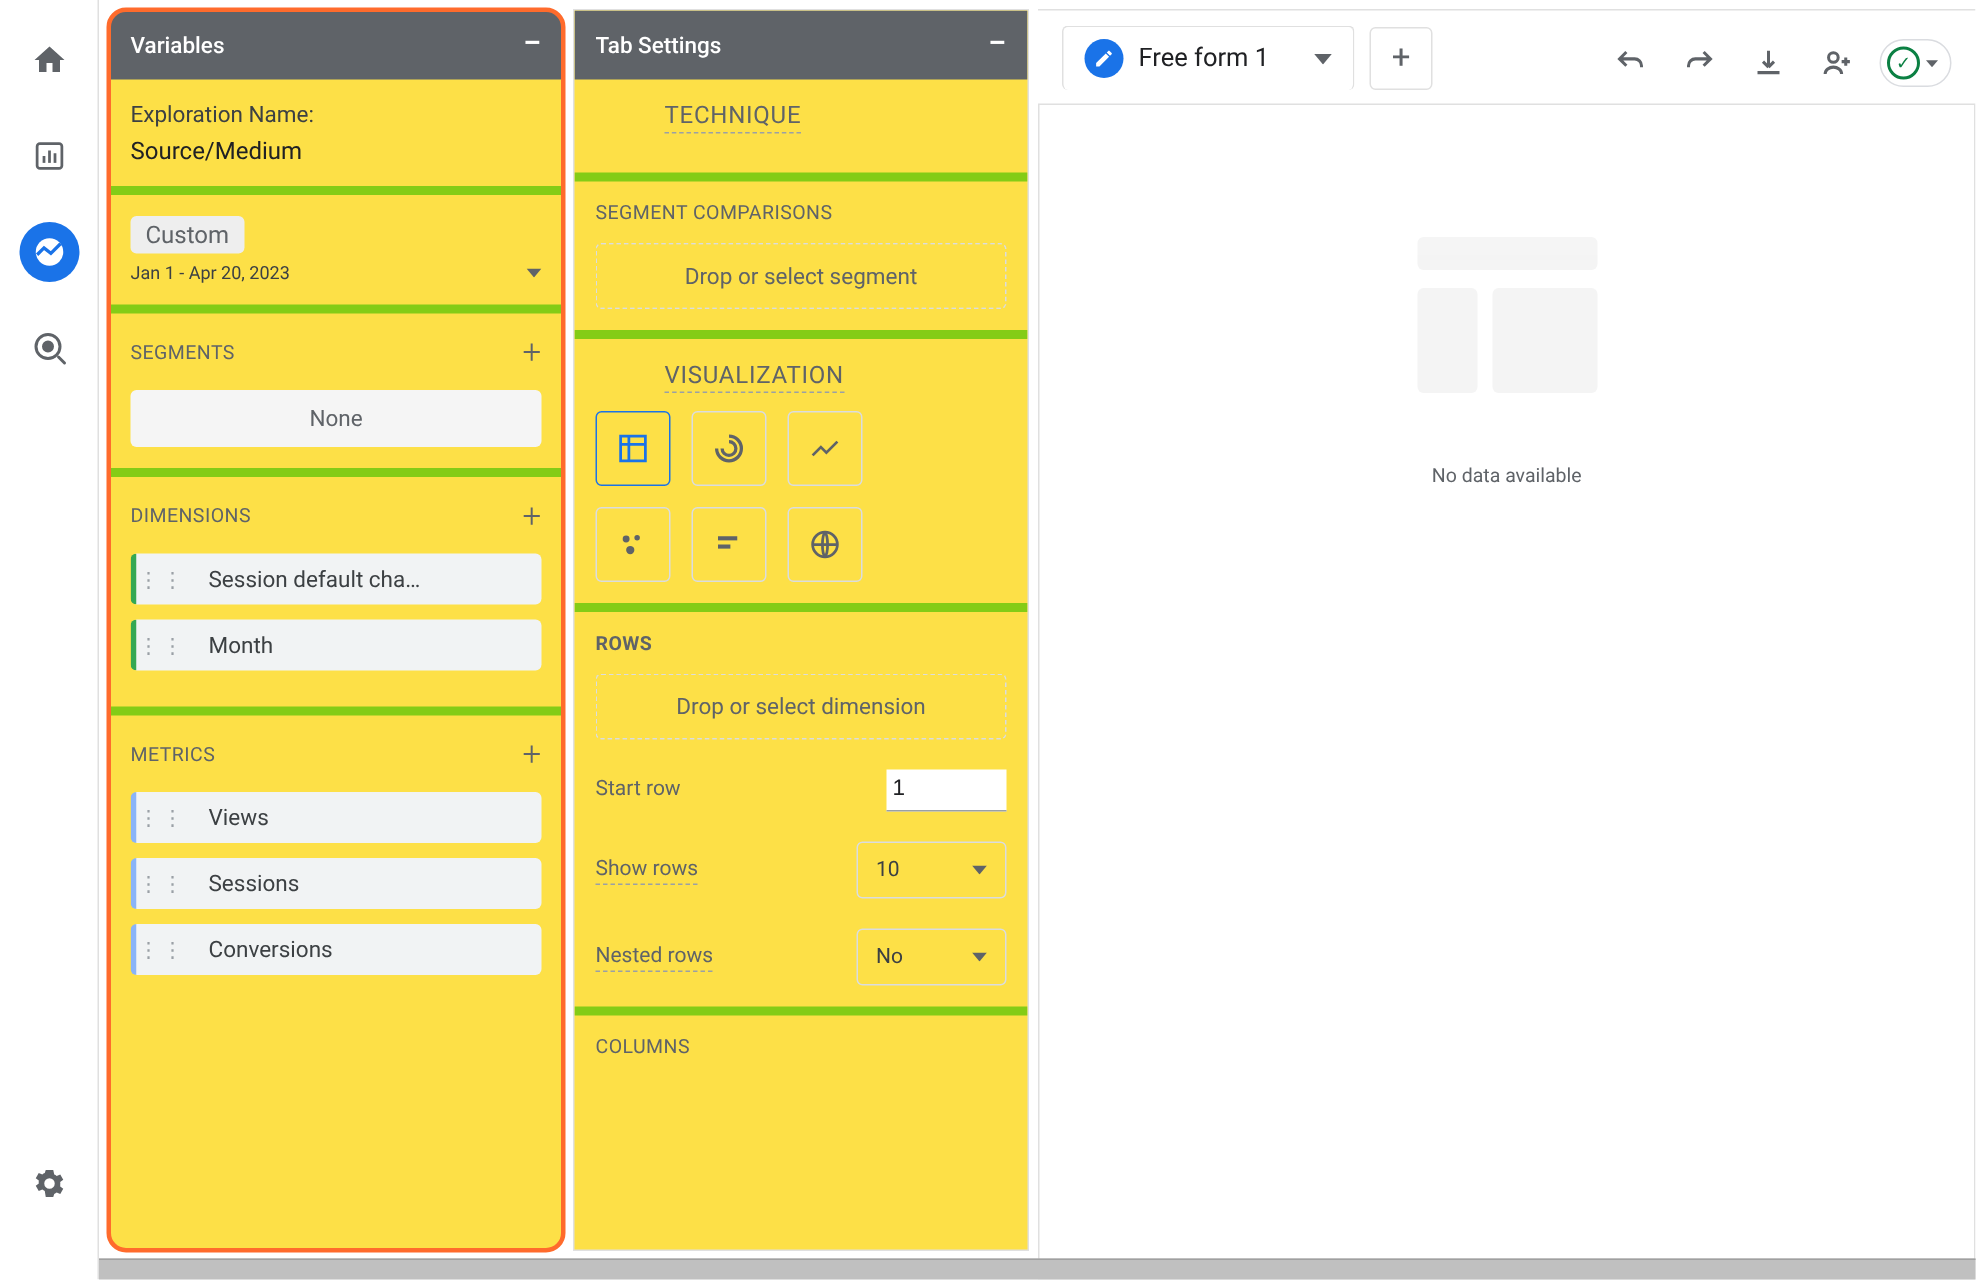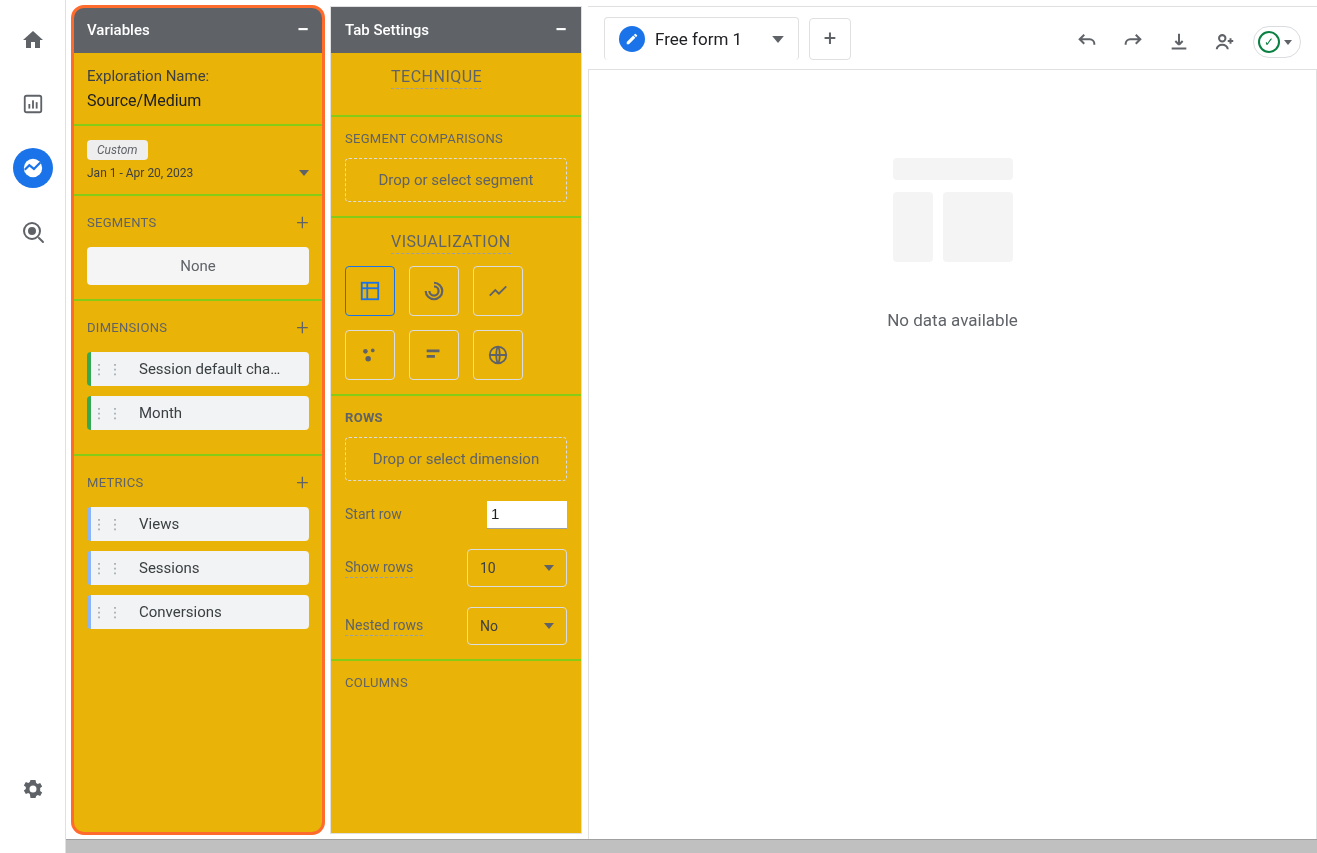--- a/index.html
+++ b/index.html
@@ -47,23 +47,23 @@
   bottom: 20px;
 }
 .panels-wrap {
   display: flex;
   flex: 0 0 auto;
   height: 100%;
   padding-top: 6px;
   background:#fff;
 }
 .panel {
-  background: #eab308;
+  background: #fde047;
   border: 1px solid #e0e0e0;
-  width: 252px;
+  width: 304px;
   display: flex;
   flex-direction: column;
   margin-left: 6px;
   height: 828px;
   overflow-y: auto;
 }
 .panel.variables {
   outline: 3px solid #ff6b2c;
   outline-offset: -2px;
   border-radius: 12px;
@@ -82,40 +82,39 @@
   font-size: 22px;
   cursor: pointer;
   line-height: 1;
 }
 .panel-body {
   display: flex;
   flex-direction: column;
 }
 .section {
   padding: 14px 14px;
-  border-bottom: 2px solid #84cc16;
+  border-bottom: 6px solid #84cc16;
 }
 .section .expl-label {
   color: #3c4043;
   font-size: 15px;
   margin-bottom: 6px;
 }
 .section .expl-value {
   font-size: 16px;
   color: #202124;
 }
 .date-chip {
   display: inline-block;
   background: #eee;
   border-radius: 4px;
   padding: 3px 10px;
-  font-size: 12px;
+  font-size: 16px;
   color: #5f6368;
   margin-bottom: 6px;
-  font-style: italic;
 }
 .date-row {
   display: flex;
   justify-content: space-between;
   align-items: center;
   font-size: 12px;
   color: #3c4043;
 }
 .section-head {
   display: flex;
@@ -372,21 +371,21 @@
 }
 .no-data-graphic .bar-sq {
   width: 40px; height: 70px; background: #eee; border-radius: 4px;
 }
 .no-data-graphic .bar-wide {
   width: 70px; height: 70px; background: #eee; border-radius: 4px;
 }
 .no-data-text {
   margin-top: 40px;
   color: #5f6368;
-  font-size: 17px;
+  font-size: 13px;
 }
 .scrollbar {
   position: absolute;
   bottom: 0;
   left: 66px;
   right: 0;
   height: 14px;
   background: #c0c0c0;
   border-top: 1px solid #a0a0a0;
 }

